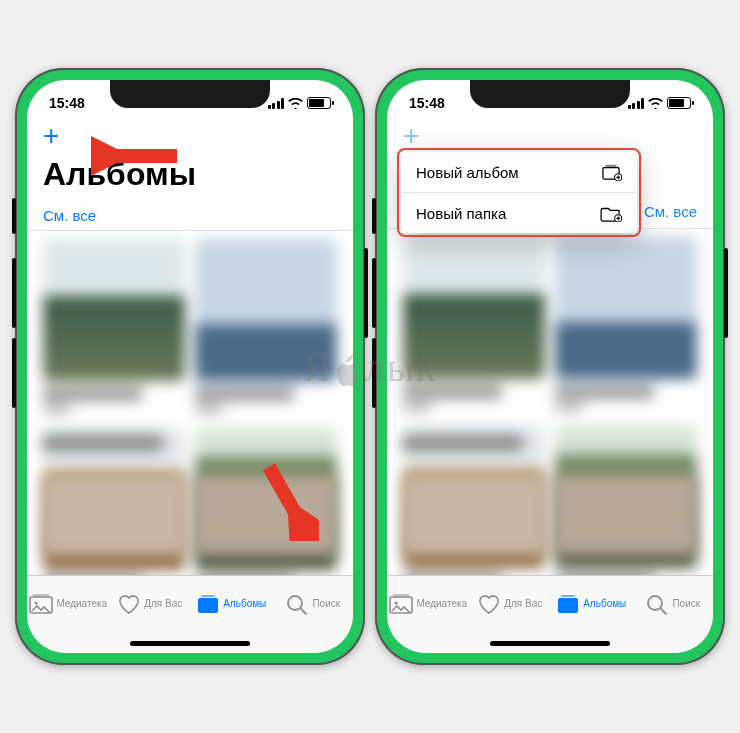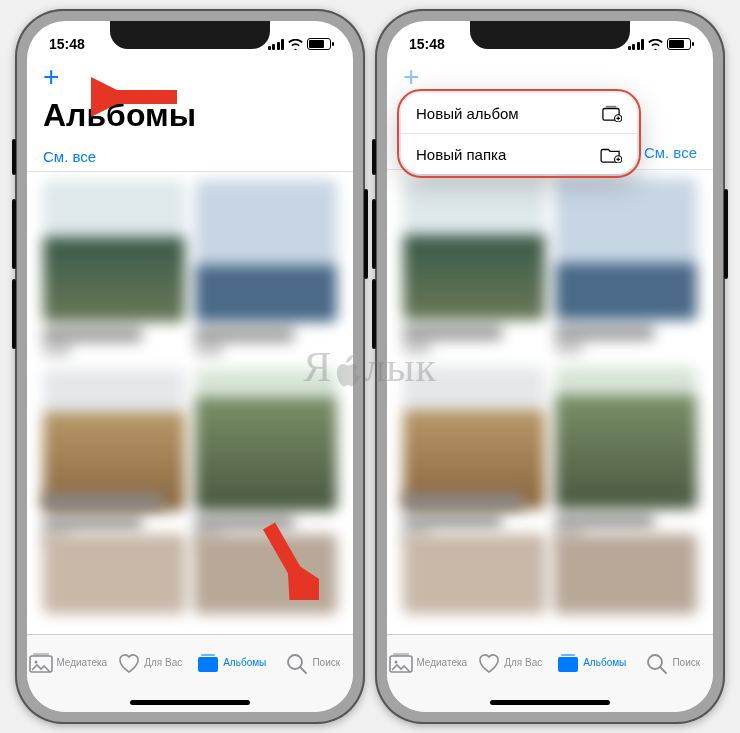--- a/index.html
+++ b/index.html
@@ -9,22 +9,22 @@
     background: #f0f0f0;
     display: flex;
     justify-content: center;
     align-items: center;
     gap: 10px;
     font-family: -apple-system, Helvetica, Arial, sans-serif;
     position: relative;
   }
   .phone {
     width: 350px;
-    height: 715px;
-    background: #a3a3a3;
+    height: 597px;
+    background: #22c55e;
     border-radius: 48px;
     padding: 12px;
     position: relative;
     box-shadow: inset 0 0 0 2px #555, 0 2px 8px rgba(0,0,0,.3);
   }
   .phone::before, .phone::after {
     content: "";
     position: absolute;
     background: #0a0a0a;
     border-radius: 3px;
@@ -158,21 +158,21 @@
   .tab-label { font-size: 10px; }
   .home-ind{position:absolute;bottom:7px;left:50%;transform:translateX(-50%);width:120px;height:5px;background:#000;border-radius:3px;z-index:30}
 
   
   .popup {
     position: absolute;
     top: 72px;
     left: 14px;
     width: 236px;
     background: #fff;
-    border-radius: 20px;
+    border-radius: 4px;
     box-shadow: 0 8px 30px rgba(0,0,0,.25);
     z-index: 40;
     outline: 2px solid #e04838;
     outline-offset: 2px;
   }
   .popup-item {
     display: flex;
     justify-content: space-between;
     align-items: center;
     padding: 11px 15px;

